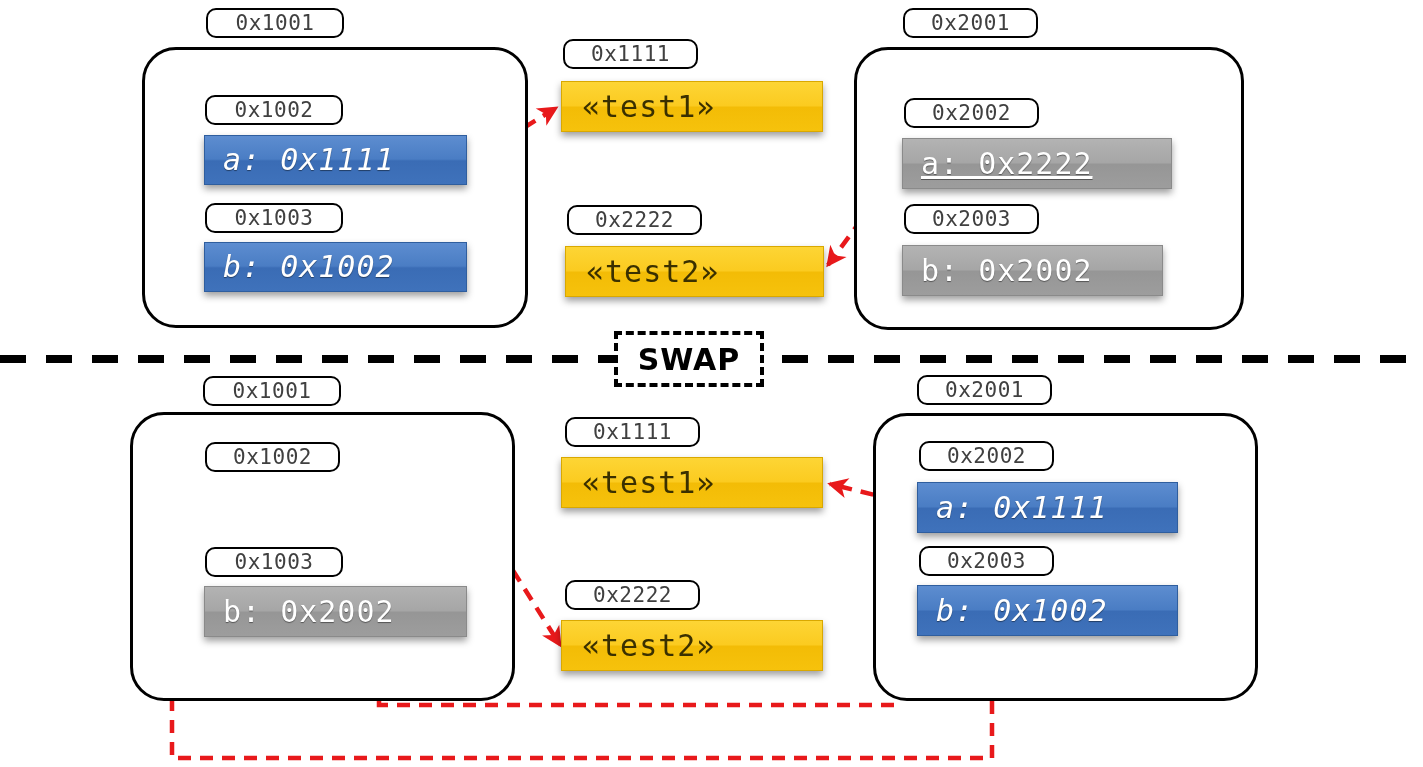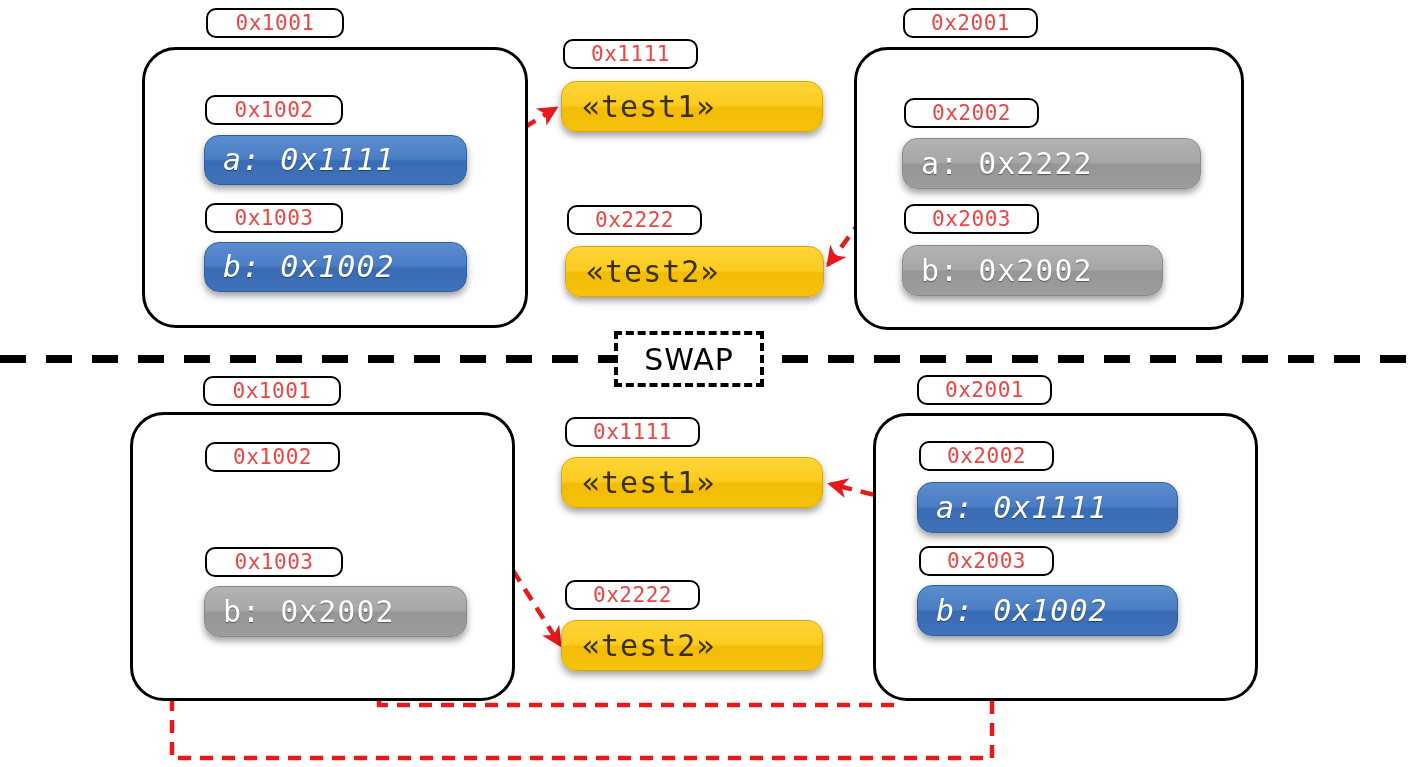--- a/index.html
+++ b/index.html
@@ -16,36 +16,36 @@
     background:#ffffff;
     box-sizing:border-box;
   }
 
   
   .addr{
     position:absolute;
     border:2.5px solid #000000;
     border-radius:10px;
     background:#ffffff;
-    color:#ef4444;
+    color:#404040;
     font-size:21px;
     line-height:1;
     letter-spacing:0.5px;
     display:flex;
     align-items:center;
     justify-content:center;
     box-sizing:border-box;
     white-space:nowrap;
     z-index:5;
   }
 
   
   .slab{
     position:absolute;
-    border-radius:15px;
+    border-radius:0;
     display:flex;
     align-items:center;
     box-sizing:border-box;
     padding-left:18px;
     font-size:30px;
     line-height:1;
     letter-spacing:1px;
     white-space:pre;
     color:#ffffff;
     text-shadow:0 1px 1px rgba(0,0,0,.45);
@@ -78,20 +78,21 @@
     background:#ffffff;
     display:flex;
     align-items:center;
     justify-content:center;
     font-family:"DejaVu Sans","Liberation Sans",sans-serif;
     font-size:30px;
     color:#000000;
     letter-spacing:1px;
     box-sizing:border-box;
     z-index:8;
+    font-weight:bold;
   }
 </style>
 </head>
 <body>
 
 <div id="stage">
 
   <svg id="wires" viewBox="0 0 1423 767" xmlns="http://www.w3.org/2000/svg">
     <defs>
       <marker id="ah" viewBox="0 0 12 12" refX="9.5" refY="6" markerWidth="5.2" markerHeight="5.2" orient="auto-start-reverse">
@@ -135,21 +136,21 @@
   <div class="slab yellow" style="left:561px;top:81px;width:262px;height:51px;">«test1»</div>
 
   <div class="addr" style="left:567px;top:205px;width:135px;height:30px;">0x2222</div>
   <div class="slab yellow" style="left:565px;top:246px;width:259px;height:51px;">«test2»</div>
 
   <div class="container" style="left:854px;top:47px;width:390px;height:283px;"></div>
 
   <div class="addr" style="left:903px;top:8px;width:135px;height:30px;">0x2001</div>
 
   <div class="addr" style="left:904px;top:98px;width:135px;height:30px;">0x2002</div>
-  <div class="slab grey" style="left:902px;top:138px;width:299px;height:51px;">a: 0x2222</div>
+  <div class="slab grey" style="left:902px;top:138px;width:270px;height:51px;text-decoration:underline;">a: 0x2222</div>
 
   <div class="addr" style="left:904px;top:204px;width:135px;height:30px;">0x2003</div>
   <div class="slab grey" style="left:902px;top:245px;width:261px;height:51px;">b: 0x2002</div>
 
   <div id="swap-label" style="left:614px;top:331px;width:150px;height:56px;">SWAP</div>
 
   <div class="container" style="left:130px;top:412px;width:385px;height:289px;"></div>
 
   <div class="addr" style="left:203px;top:376px;width:138px;height:30px;">0x1001</div>
 

